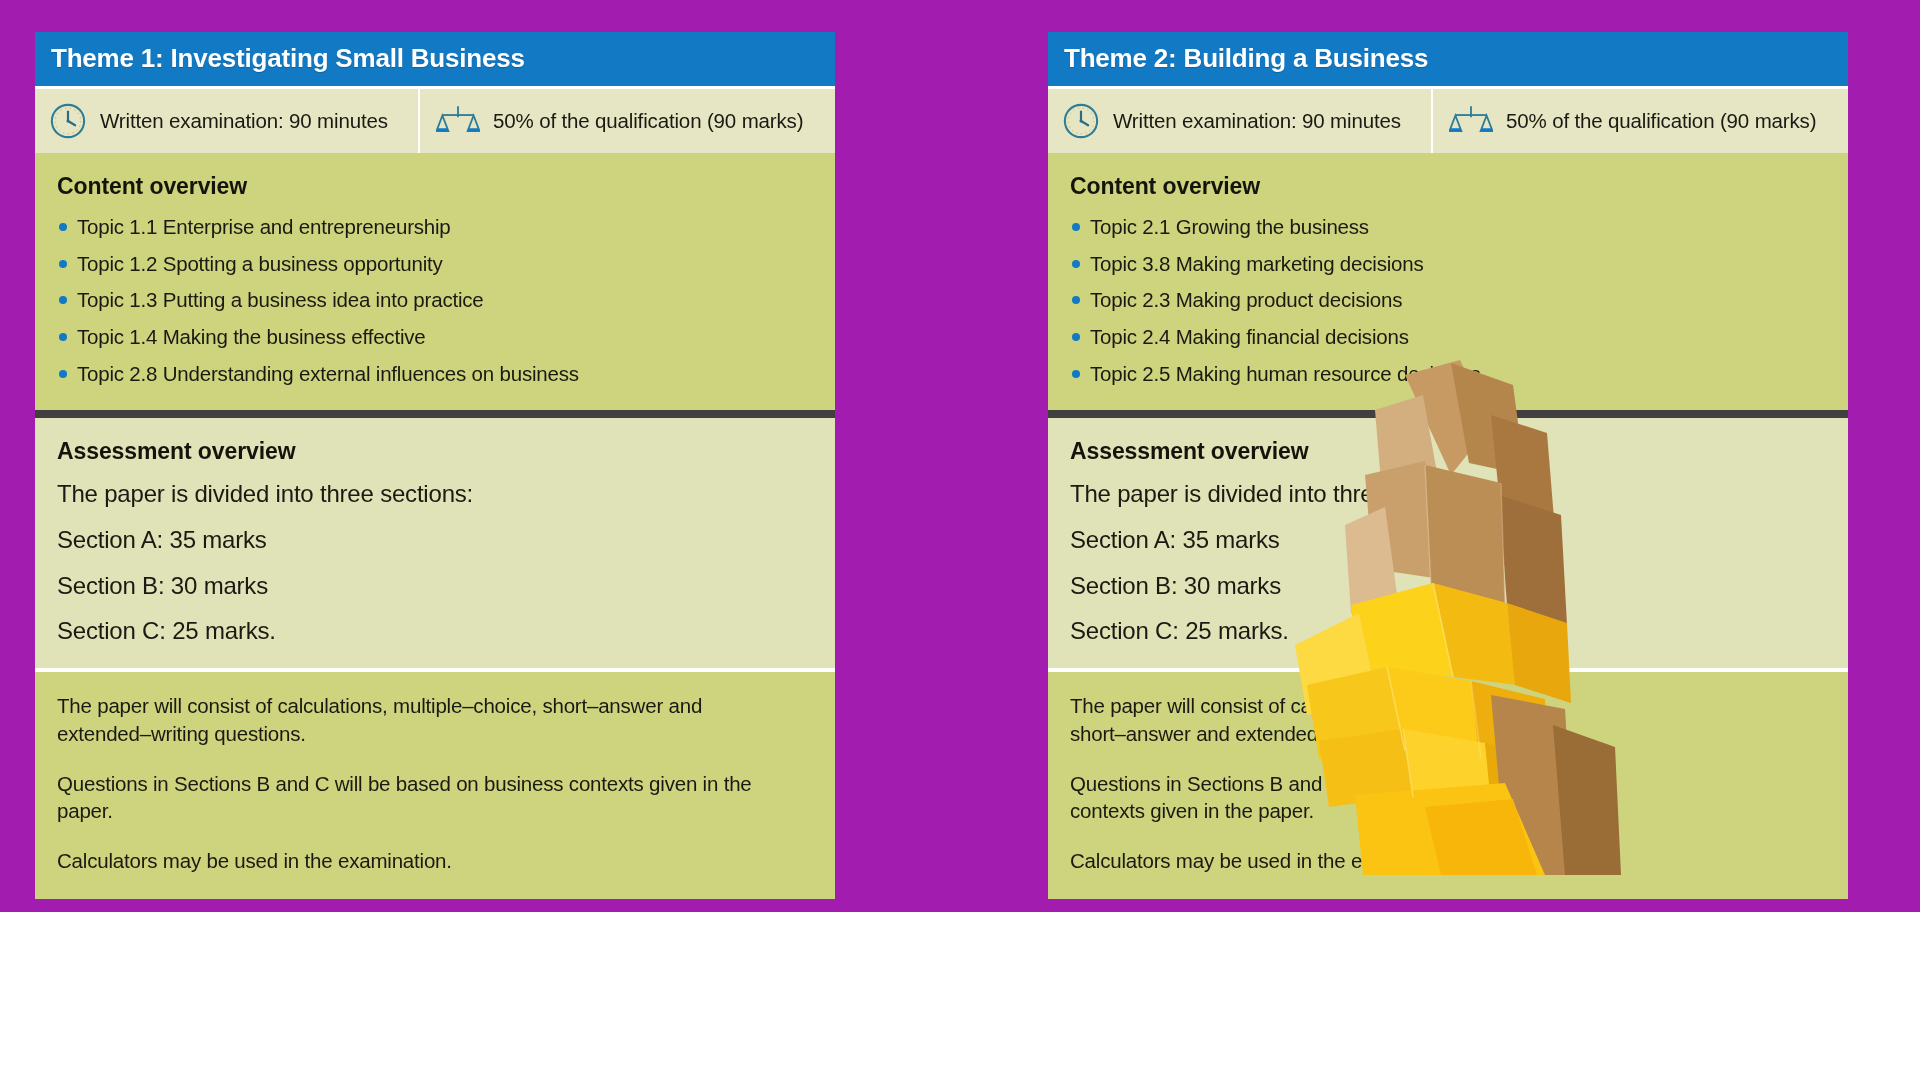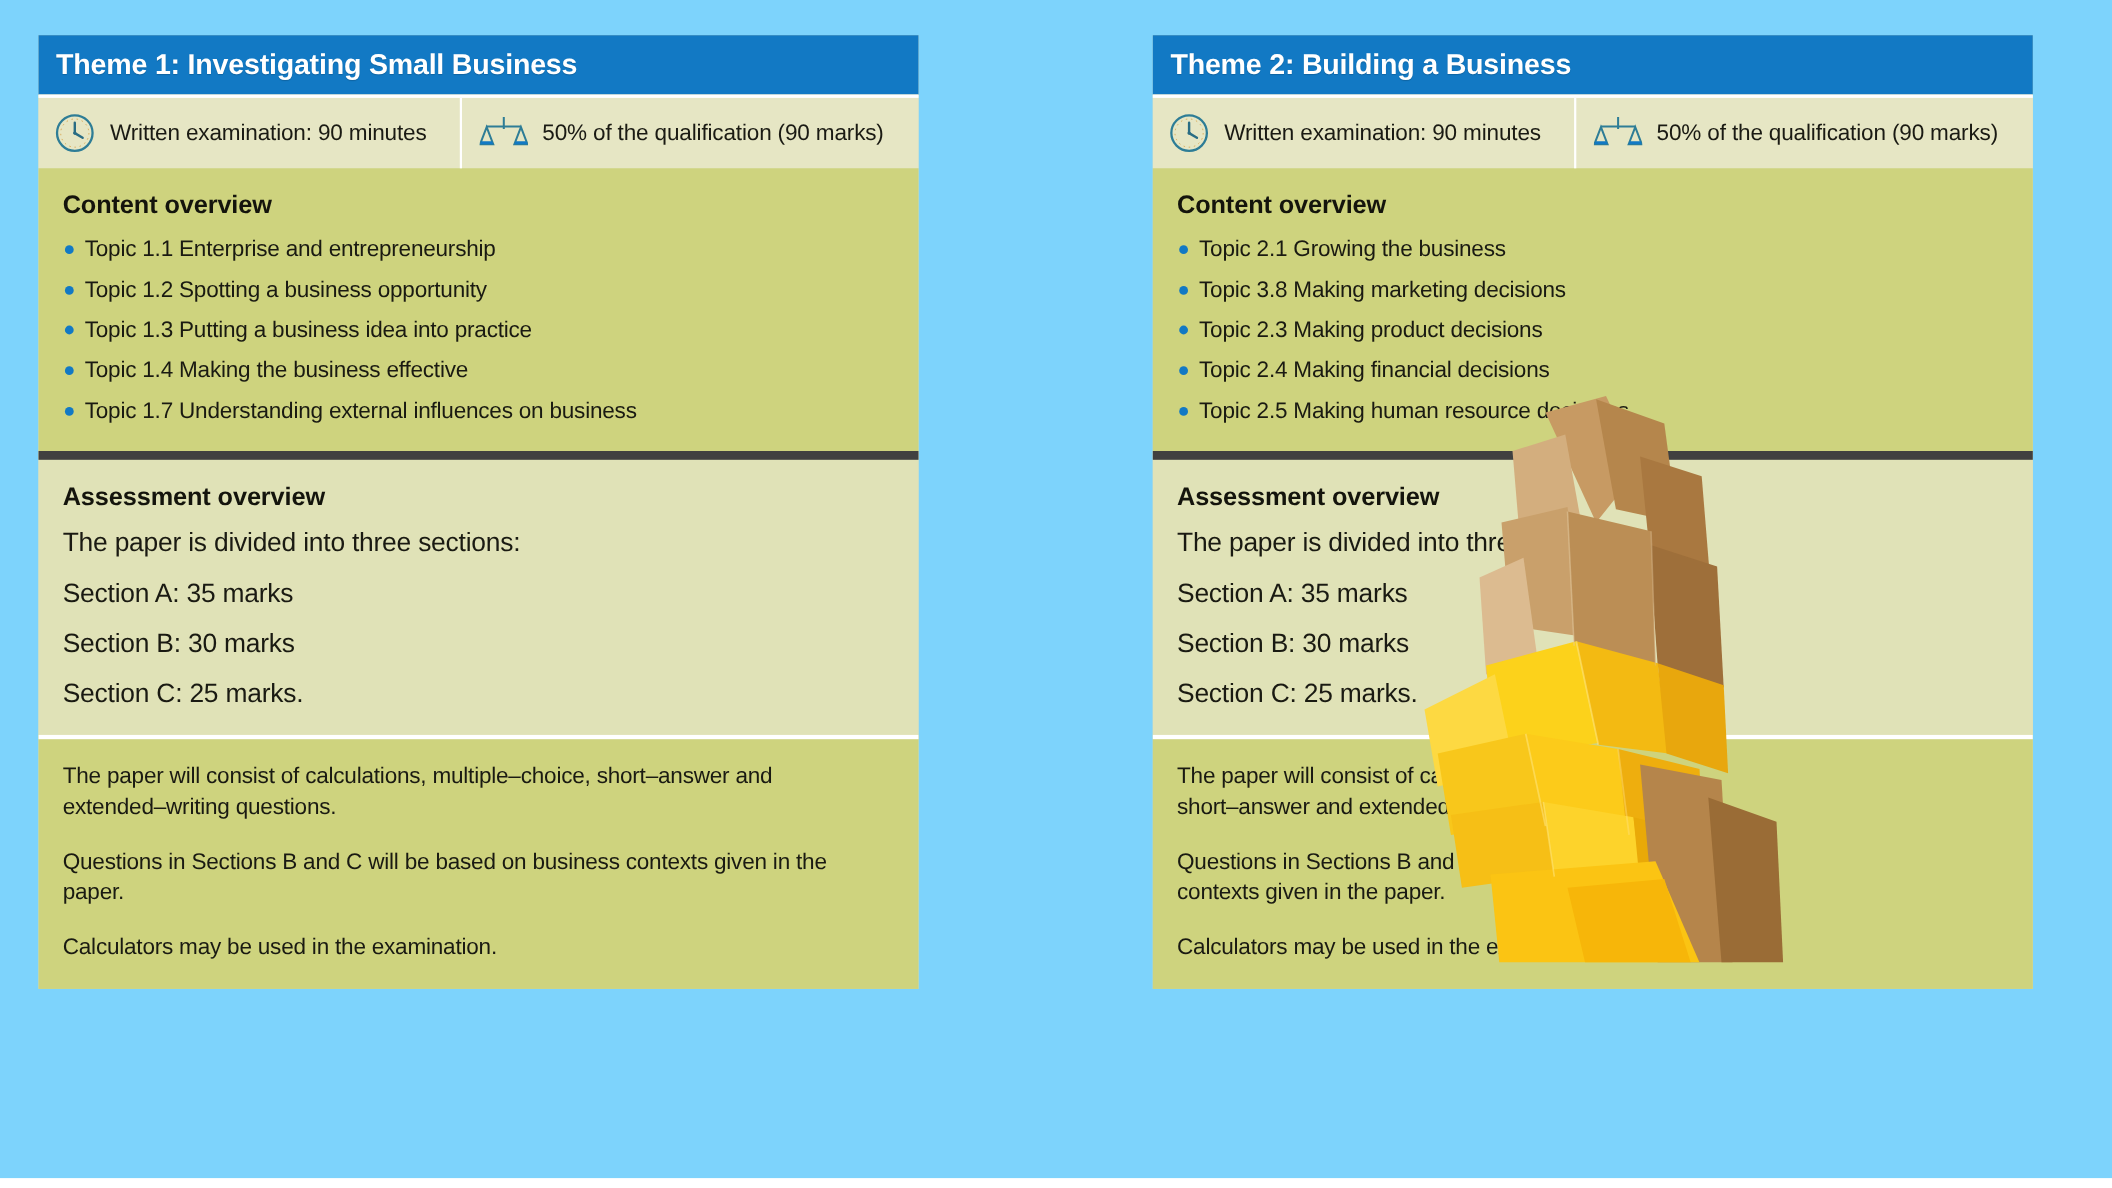--- a/index.html
+++ b/index.html
@@ -11,22 +11,22 @@
     width: 1920px;
     height: 1080px;
     font-family: "Liberation Sans", sans-serif;
     overflow: hidden;
     position: relative;
   }
 
   #page {
     position: relative;
     width: 1920px;
-    height: 1071px;
-    background: #7dd3fc;
+    height: 912px;
+    background: #a21caf;
   }
 
   .panel {
     position: absolute;
     top: 32px;
     width: 800px;
     background: #dfe1bb;
     box-shadow: 0 0 0 0 transparent;
   }
   #panel-left  { left: 35px; }
@@ -197,21 +197,21 @@
       </div>
     </div>
 
     <div class="block block-content">
       <div class="block-title">Content overview</div>
       <ul class="topic-list">
         <li>Topic 1.1 Enterprise and entrepreneurship</li>
         <li>Topic 1.2 Spotting a business opportunity</li>
         <li>Topic 1.3 Putting a business idea into practice</li>
         <li>Topic 1.4 Making the business effective</li>
-        <li>Topic 1.7 Understanding external influences on business</li>
+        <li>Topic 2.8 Understanding external influences on business</li>
       </ul>
     </div>
 
     <div class="block block-assessment">
       <div class="block-title">Assessment overview</div>
       <p class="line">The paper is divided into three sections:</p>
       <p class="line">Section A: 35 marks</p>
       <p class="line">Section B: 30 marks</p>
       <p class="line">Section C: 25 marks.</p>
     </div>

